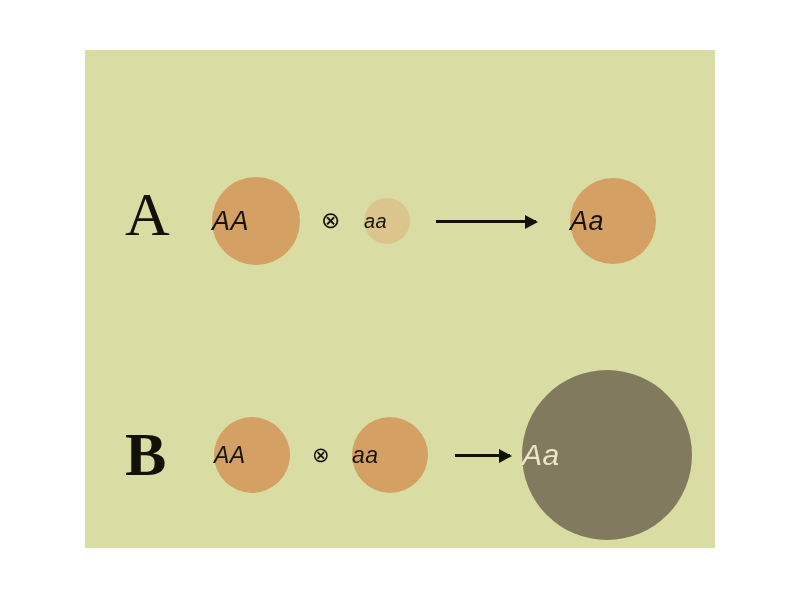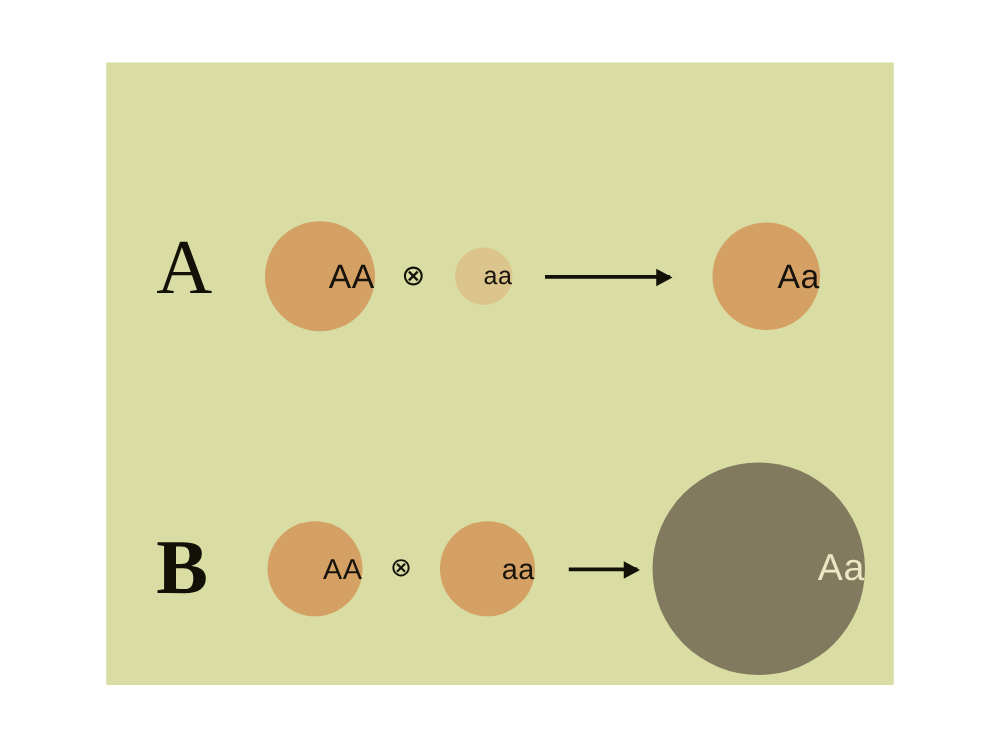--- a/index.html
+++ b/index.html
@@ -47,25 +47,26 @@
   .row-label.serif-bold {
     font-weight: 700;
     font-size: 62px;
   }
 
   .genotype-circle {
     position: absolute;
     border-radius: 50%;
     display: flex;
     align-items: center;
-    justify-content: flex-end;
+    justify-content: flex-start;
     font-family: "Liberation Sans", sans-serif;
     font-weight: 400;
     letter-spacing: 0.5px;
     box-sizing: border-box;
+    font-style: italic;
   }
 
   .cross-symbol {
     position: absolute;
     font-family: "Liberation Sans", sans-serif;
     color: #111108;
     line-height: 1;
     user-select: none;
   }
 

